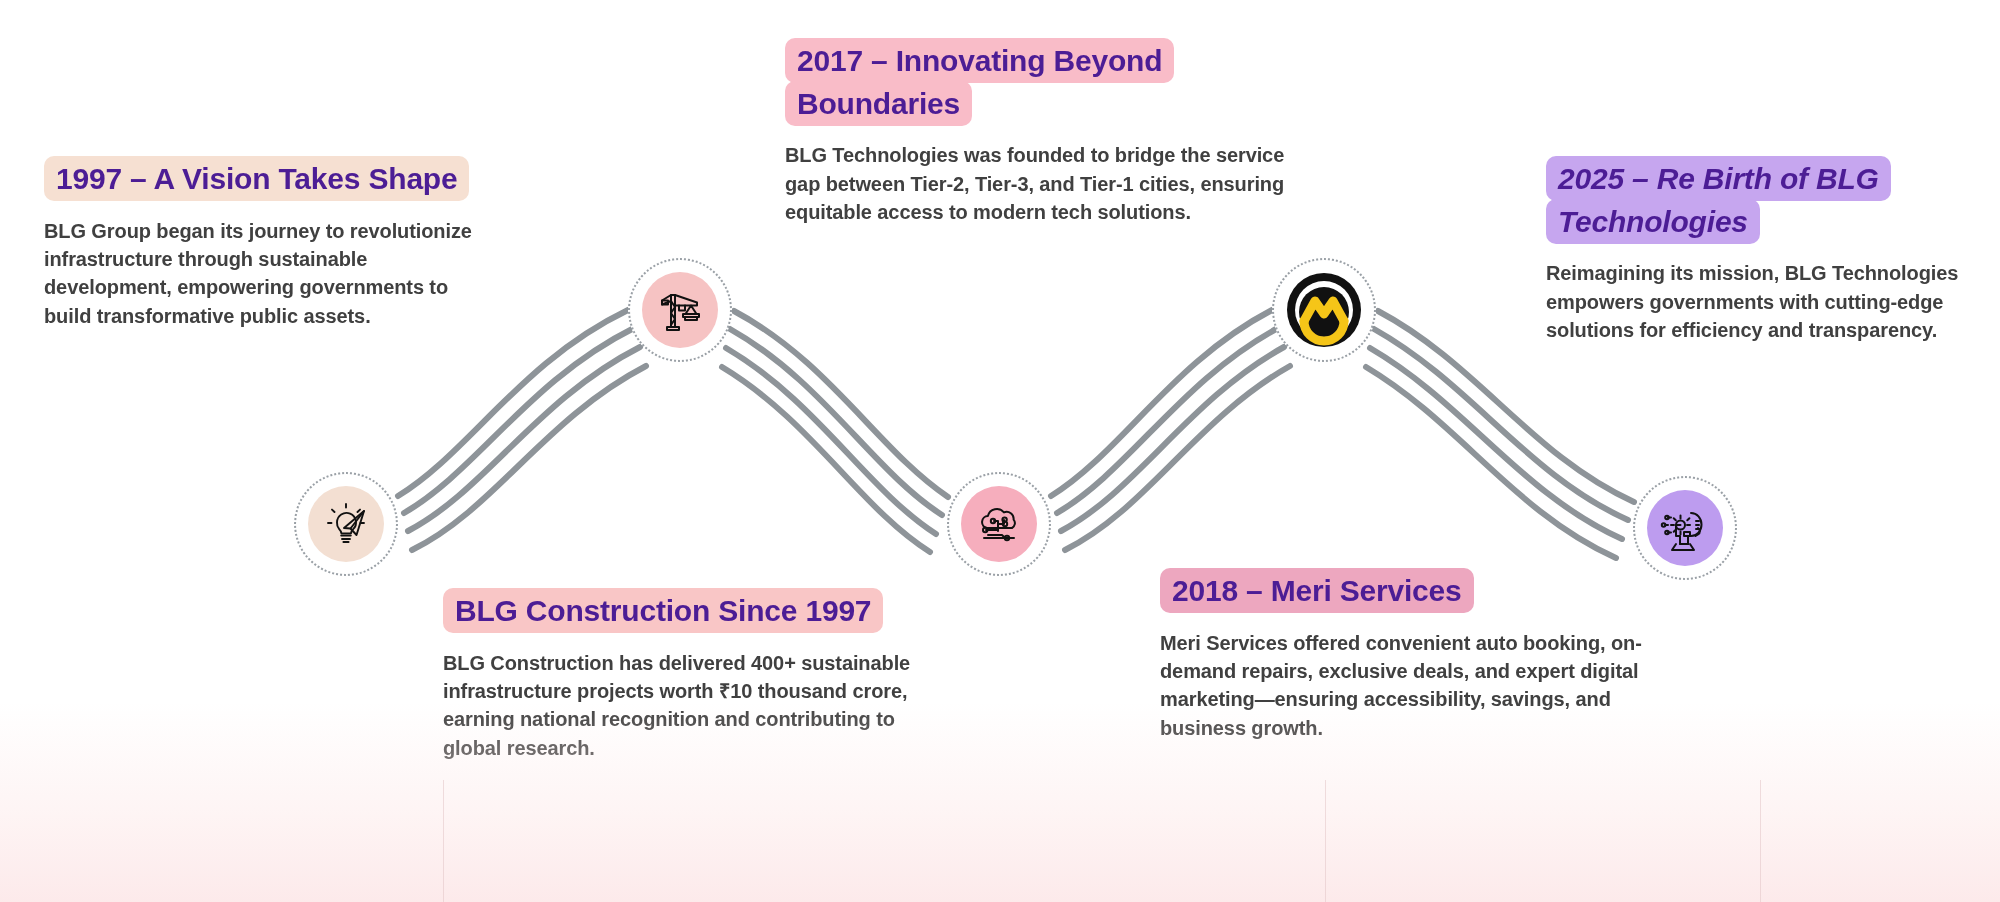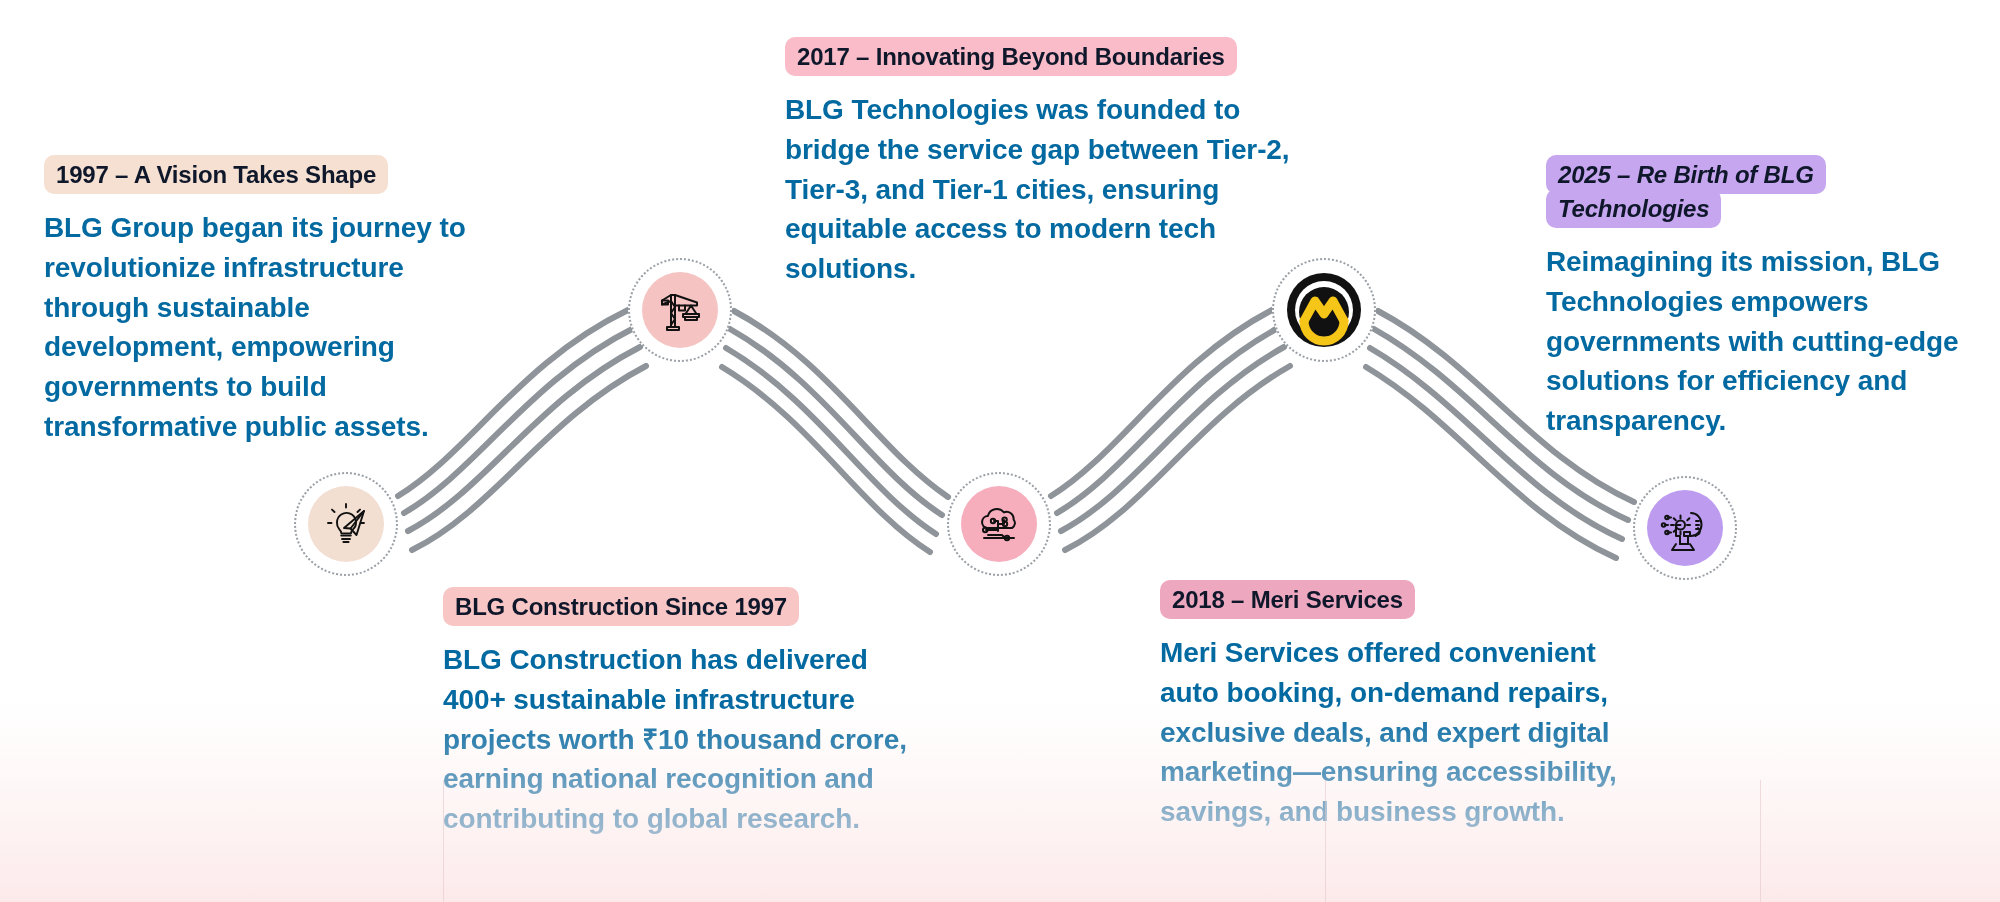--- a/index.html
+++ b/index.html
@@ -73,36 +73,36 @@
 
   
   .block {
     position: absolute;
   }
   .badge-wrap {
     margin: 0 0 16px 0;
     padding: 0;
   }
   .badge-text {
-    font-size: 24px;
+    font-size: 30px;
     font-weight: bold;
     line-height: 1.42;
-    color: #0f172a;
+    color: #4c1d95;
     letter-spacing: -0.2px;
     display: inline;
     padding: 6px 12px;
     box-decoration-break: clone;
     -webkit-box-decoration-break: clone;
     border-radius: 10px;
   }
   .body-text {
-    font-size: 28px;
+    font-size: 20px;
     line-height: 1.42;
     font-weight: 600;
-    color: #0369a1;
+    color: #404040;
     margin: 0;
     letter-spacing: -0.1px;
   }
 </style>
 </head>
 <body>
 
 <div id="stage">
 
   <svg class="ribbons" viewBox="0 0 2000 902" preserveAspectRatio="none">
@@ -231,21 +231,21 @@
     <p class="body-text">BLG Construction has delivered 400+ sustainable infrastructure projects worth ₹10 thousand crore, earning national recognition and contributing to global research.</p>
   </div>
 
   <div class="block" style="left:785px; top:40px; width:520px;">
     <div class="badge-wrap">
       <span class="badge-text" style="background:#f9bcc8;">2017 – Innovating Beyond Boundaries</span>
     </div>
     <p class="body-text">BLG Technologies was founded to bridge the service gap between Tier-2, Tier-3, and Tier-1 cities, ensuring equitable access to modern tech solutions.</p>
   </div>
 
-  <div class="block" style="left:1160px; top:583px; width:500px;">
+  <div class="block" style="left:1160px; top:570px; width:500px;">
     <div class="badge-wrap">
       <span class="badge-text" style="background:#eda7bf;">2018 – Meri Services</span>
     </div>
     <p class="body-text">Meri Services offered convenient auto booking, on-demand repairs, exclusive deals, and expert digital marketing—ensuring accessibility, savings, and business growth.</p>
   </div>
 
   <div class="block" style="left:1546px; top:158px; width:420px;">
     <div class="badge-wrap">
       <span class="badge-text" style="background:#c6a6ef;font-style:italic;">2025 – Re Birth of BLG Technologies</span>
     </div>

